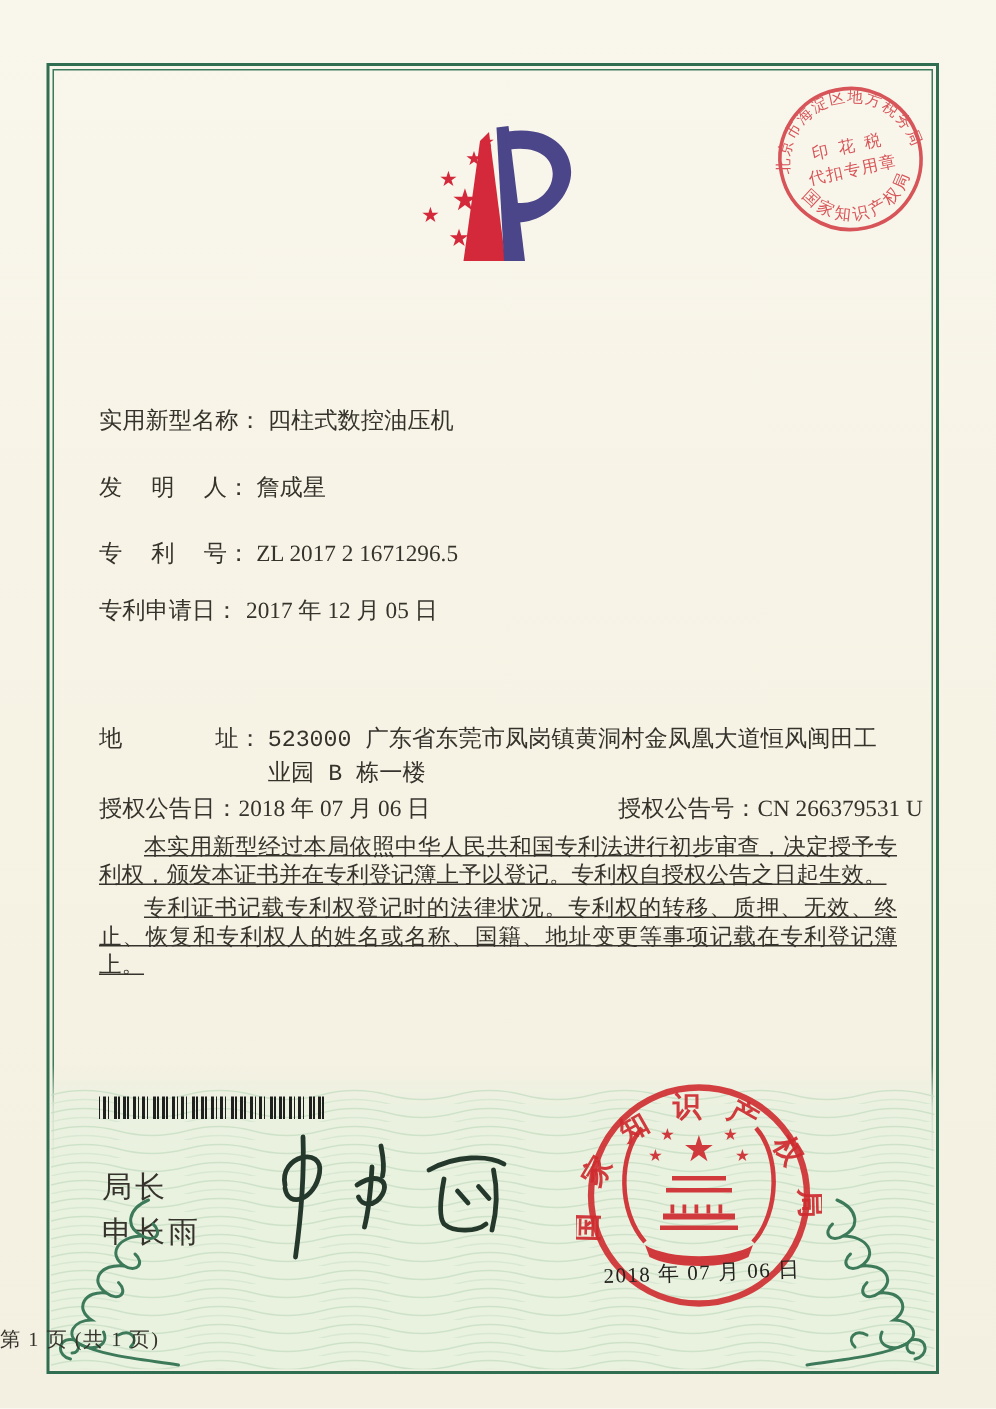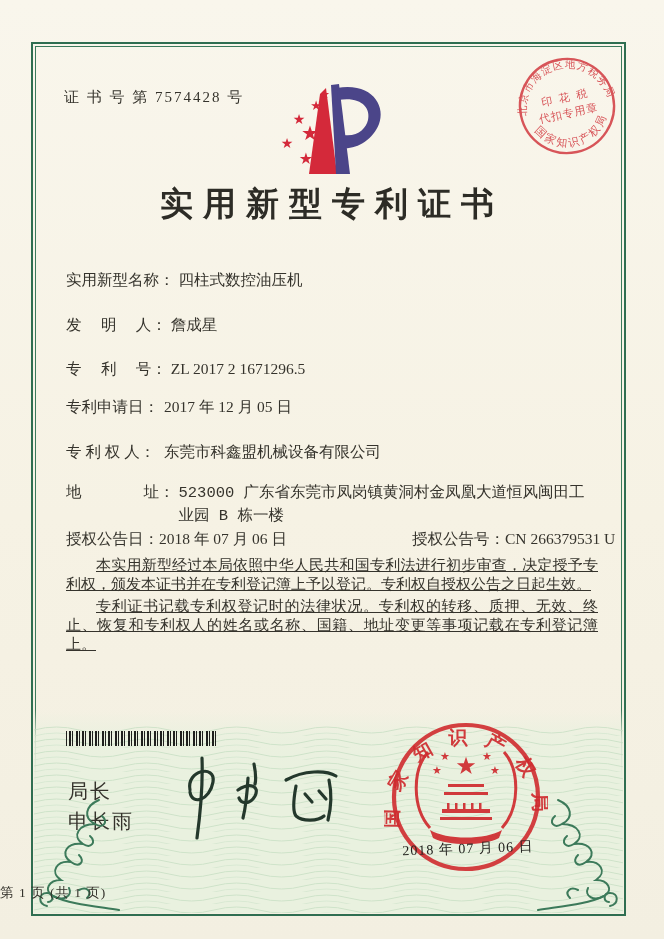--- a/index.html
+++ b/index.html
@@ -56,21 +56,20 @@
       <defs>
         <pattern id="wv" width="90" height="12" patternUnits="userSpaceOnUse">
           <path d="M0 6 Q22.5 0 45 6 T90 6" fill="none" stroke="#c5dec2" stroke-width="1"></path>
           <path d="M0 12 Q22.5 6 45 12 T90 12" fill="none" stroke="#d3e6cf" stroke-width="1"></path>
         </pattern>
       </defs>
       <rect width="100%" height="100%" fill="url(#wv)"></rect>
     </svg>
   </div>
 
-  <div class="abs cert-no">证 书 号 第 7574428 号</div>
 
   <svg class="abs logo" width="112" height="100" viewBox="0 0 112 100" xmlns="http://www.w3.org/2000/svg">
     <polygon points="46,12 52,6 63,92 35,92" fill="#d4293a"></polygon>
     <polygon points="57,3 65,2 76,92 62,92" fill="#4b4589"></polygon>
     <path fill="#4b4589" d="M63,6 C98,0 112,24 105,42 C98,60 78,70 63,65 L65,52 C82,57 92,47 94,38 C97,25 86,14 64,18 Z"></path>
     <g fill="#d4293a" font-family="'DejaVu Sans',sans-serif" text-anchor="middle">
       <text x="51" y="16" font-size="11">★</text>
       <text x="42" y="28" font-size="13">★</text>
       <text x="25" y="42" font-size="14">★</text>
       <text x="36" y="58" font-size="20">★</text>
@@ -88,36 +87,32 @@
     <text fill="#d5484d" font-size="10.5" letter-spacing="1">
       <textPath href="#tp1" startOffset="50%" text-anchor="middle">北京市海淀区地方税务局</textPath>
     </text>
     <text x="56" y="51" fill="#d5484d" font-size="11" text-anchor="middle" letter-spacing="2">印 花 税</text>
     <text x="56" y="67" fill="#d5484d" font-size="11" text-anchor="middle" letter-spacing="1">代扣专用章</text>
     <text fill="#d5484d" font-size="11" letter-spacing="2">
       <textPath href="#tp2" startOffset="50%" text-anchor="middle">国家知识产权局</textPath>
     </text>
   </svg>
 
-  <div class="abs title">实用新型专利证书</div>
 
   <div class="abs row" style="top:270px">
     <span class="lab">实用新型名称：</span><span class="val">四柱式数控油压机</span>
   </div>
   <div class="abs row" style="top:315px">
     <span class="lab">发 　明 　人：</span><span class="val">詹成星</span>
   </div>
   <div class="abs row" style="top:359px">
     <span class="lab">专 　利 　号：</span><span class="val">ZL 2017 2 1671296.5</span>
   </div>
   <div class="abs row" style="top:397px">
     <span class="lab">专利申请日：</span><span class="val">2017 年 12 月 05 日</span>
-  </div>
-  <div class="abs row" style="top:442px">
-    <span class="lab">专 利 权 人：</span><span class="val">东莞市科鑫盟机械设备有限公司</span>
   </div>
   <div class="abs row row-addr" style="top:482px">
     <span class="lab">地　　　　址：</span><span class="val">523000 广东省东莞市凤岗镇黄洞村金凤凰大道恒风闽田工业园 B 栋一楼</span>
   </div>
 
   <div class="abs grant-left">
     <span>授权公告日：</span><span>2018 年 07 月 06 日</span>
   </div>
   <div class="abs grant-right">
     <span>授权公告号：</span><span>CN 266379531 U</span>

